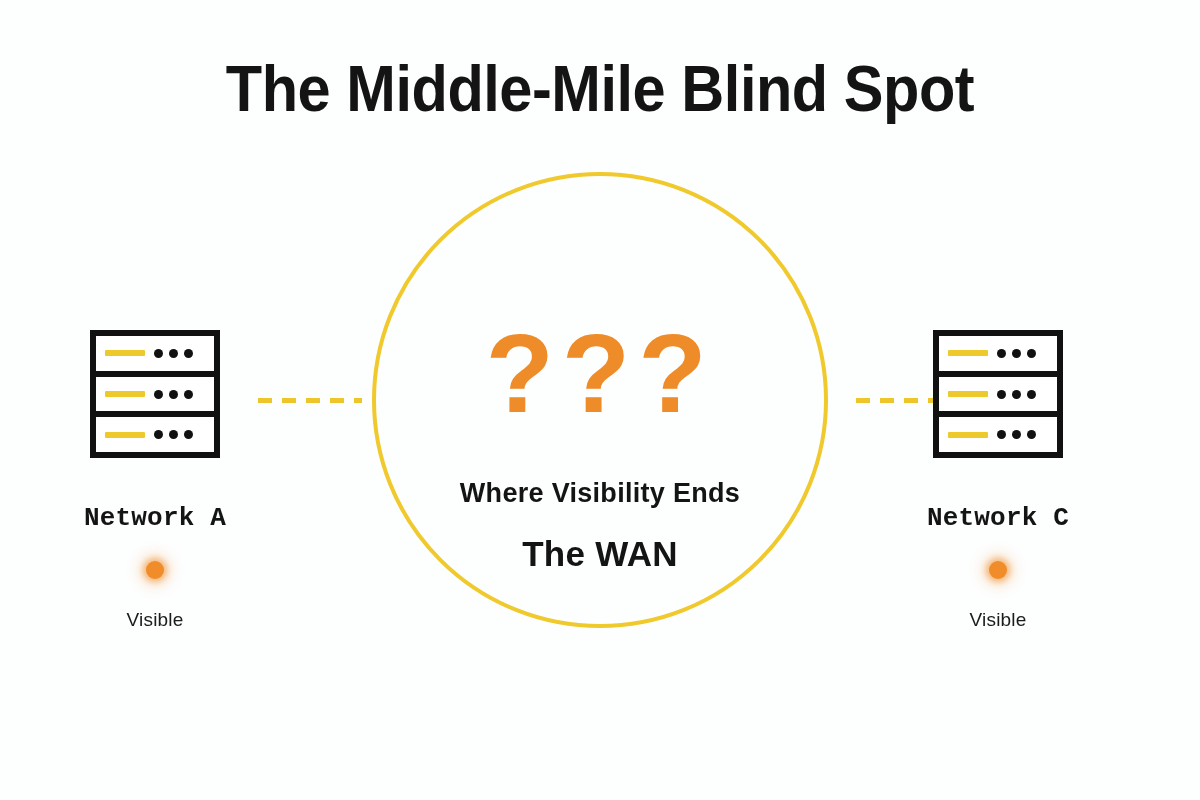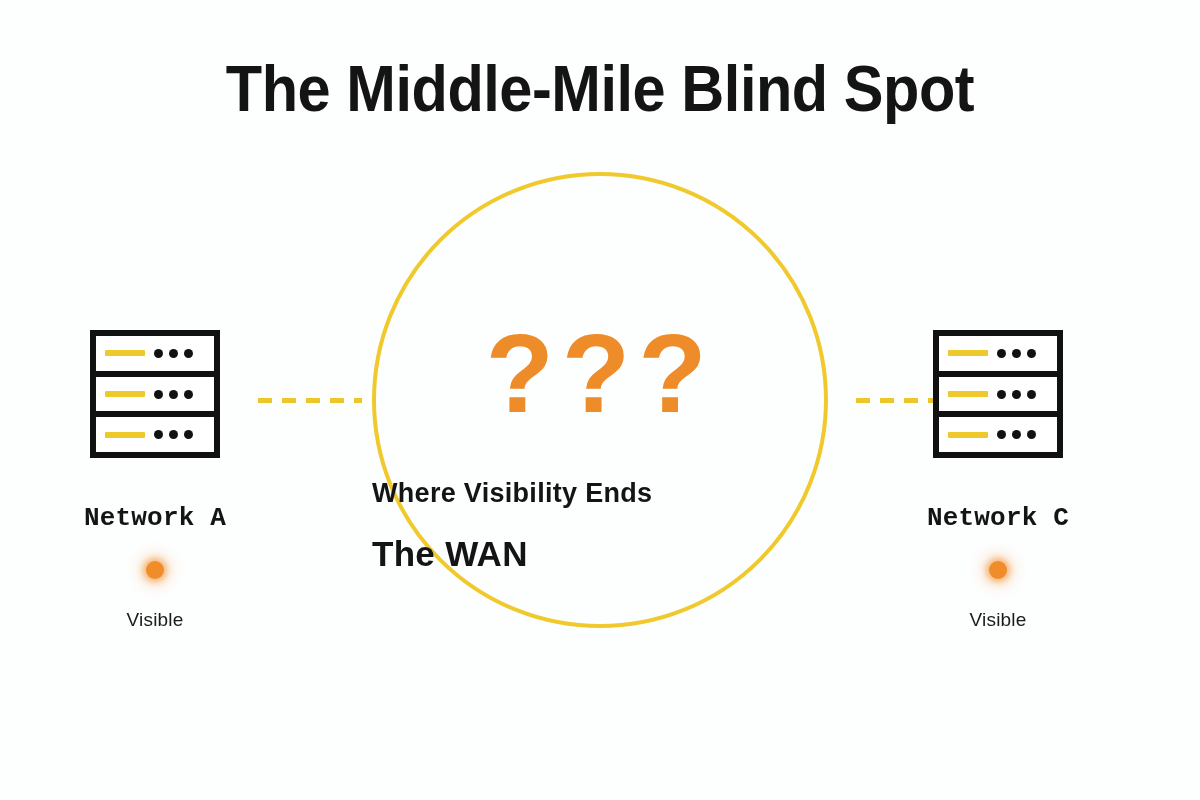--- a/index.html
+++ b/index.html
@@ -172,21 +172,21 @@
     letter-spacing: 8px;
     line-height: 1;
     white-space: nowrap;
   }
 
   .center-line-1,
   .center-line-2 {
     position: absolute;
     left: 372px;
     width: 456px;
-    text-align: left;
+    text-align: center;
     font-family: "Liberation Sans Narrow", "Liberation Sans", sans-serif;
     font-weight: bold;
     color: #141414;
     white-space: nowrap;
   }
   .center-line-1 {
     top: 478px;
     font-size: 27px;
     letter-spacing: 0.3px;
   }

